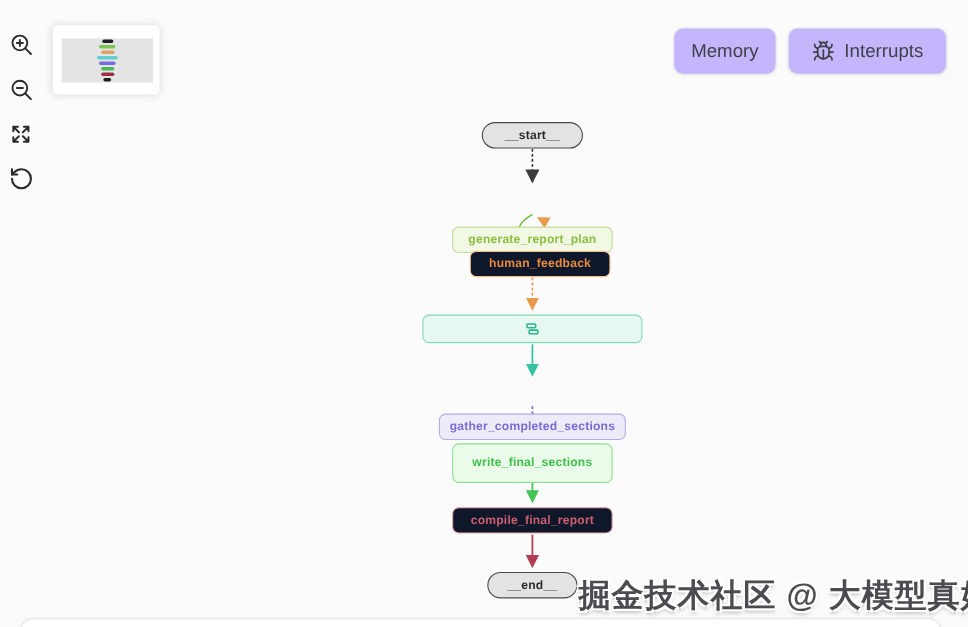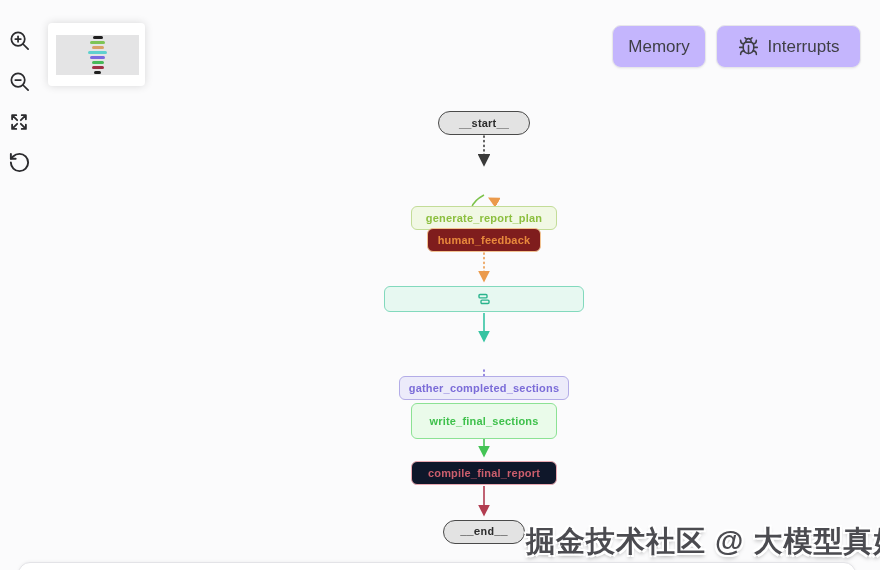--- a/index.html
+++ b/index.html
@@ -226,21 +226,21 @@
 </svg>
 
 <div class="gnode pill" style="left: 438px; top: 111px; width: 92px; height: 24px; background: rgb(227, 227, 227); border-color: rgb(74, 74, 74); color: rgb(44, 44, 44);">
   <span>__start__</span>
 </div>
 
 <div class="gnode" style="left: 411px; top: 182px; width: 146px; height: 24px; background: rgb(241, 248, 228); border-color: rgb(195, 220, 152); color: rgb(140, 191, 63); margin-top: 24px;">
   <span>generate_report_plan</span>
 </div>
 
-<div class="gnode" style="left: 427px; top: 228px; width: 114px; height: 24px; background: #7f1d1d; border-color: rgb(242, 195, 145); color: rgb(232, 137, 60);">
+<div class="gnode" style="left: 427px; top: 228px; width: 128px; height: 24px; background: #0f172a; border-color: rgb(242, 195, 145); color: rgb(232, 137, 60);">
   <span>human_feedback</span>
 </div>
 
 <div class="gnode" style="left: 384px; top: 286px; width: 200px; height: 26px; background: rgb(231, 248, 241); border-color: rgb(130, 217, 189); color: rgb(42, 180, 141);">
   <span class="subgraph-icon">
     <svg width="12" height="12" viewBox="0 0 12 12" fill="none" stroke="currentColor" stroke-width="1.4" stroke-linejoin="round">
       <rect x="1" y="1.5" width="8" height="3.4" rx="1"></rect>
       <rect x="3" y="7.1" width="8" height="3.4" rx="1"></rect>
     </svg>
   </span>
@@ -251,19 +251,19 @@
 </div>
 
 <div class="gnode" style="left: 411px; top: 403px; width: 146px; height: 36px; background: rgb(234, 251, 234); border-color: rgb(140, 226, 148); color: rgb(63, 193, 76);">
   <span>write_final_sections</span>
 </div>
 
 <div class="gnode" style="left: 411px; top: 461px; width: 146px; height: 24px; background: #0f172a; border-color: rgb(233, 168, 177); color: rgb(203, 94, 109);">
   <span>compile_final_report</span>
 </div>
 
-<div class="gnode pill" style="left: 443px; top: 520px; width: 82px; height: 24px; background: rgb(227, 227, 227); border-color: rgb(74, 74, 74); color: rgb(44, 44, 44); font-family: Liberation Mono, monospace;">
+<div class="gnode pill" style="left: 443px; top: 520px; width: 82px; height: 24px; background: rgb(227, 227, 227); border-color: rgb(74, 74, 74); color: rgb(44, 44, 44);">
   <span>__end__</span>
 </div>
 
 <div class="watermark">掘金技术社区 @ 大模型真好玩</div>
 
 <div class="bottom-panel"></div>
 
 </body></html>

